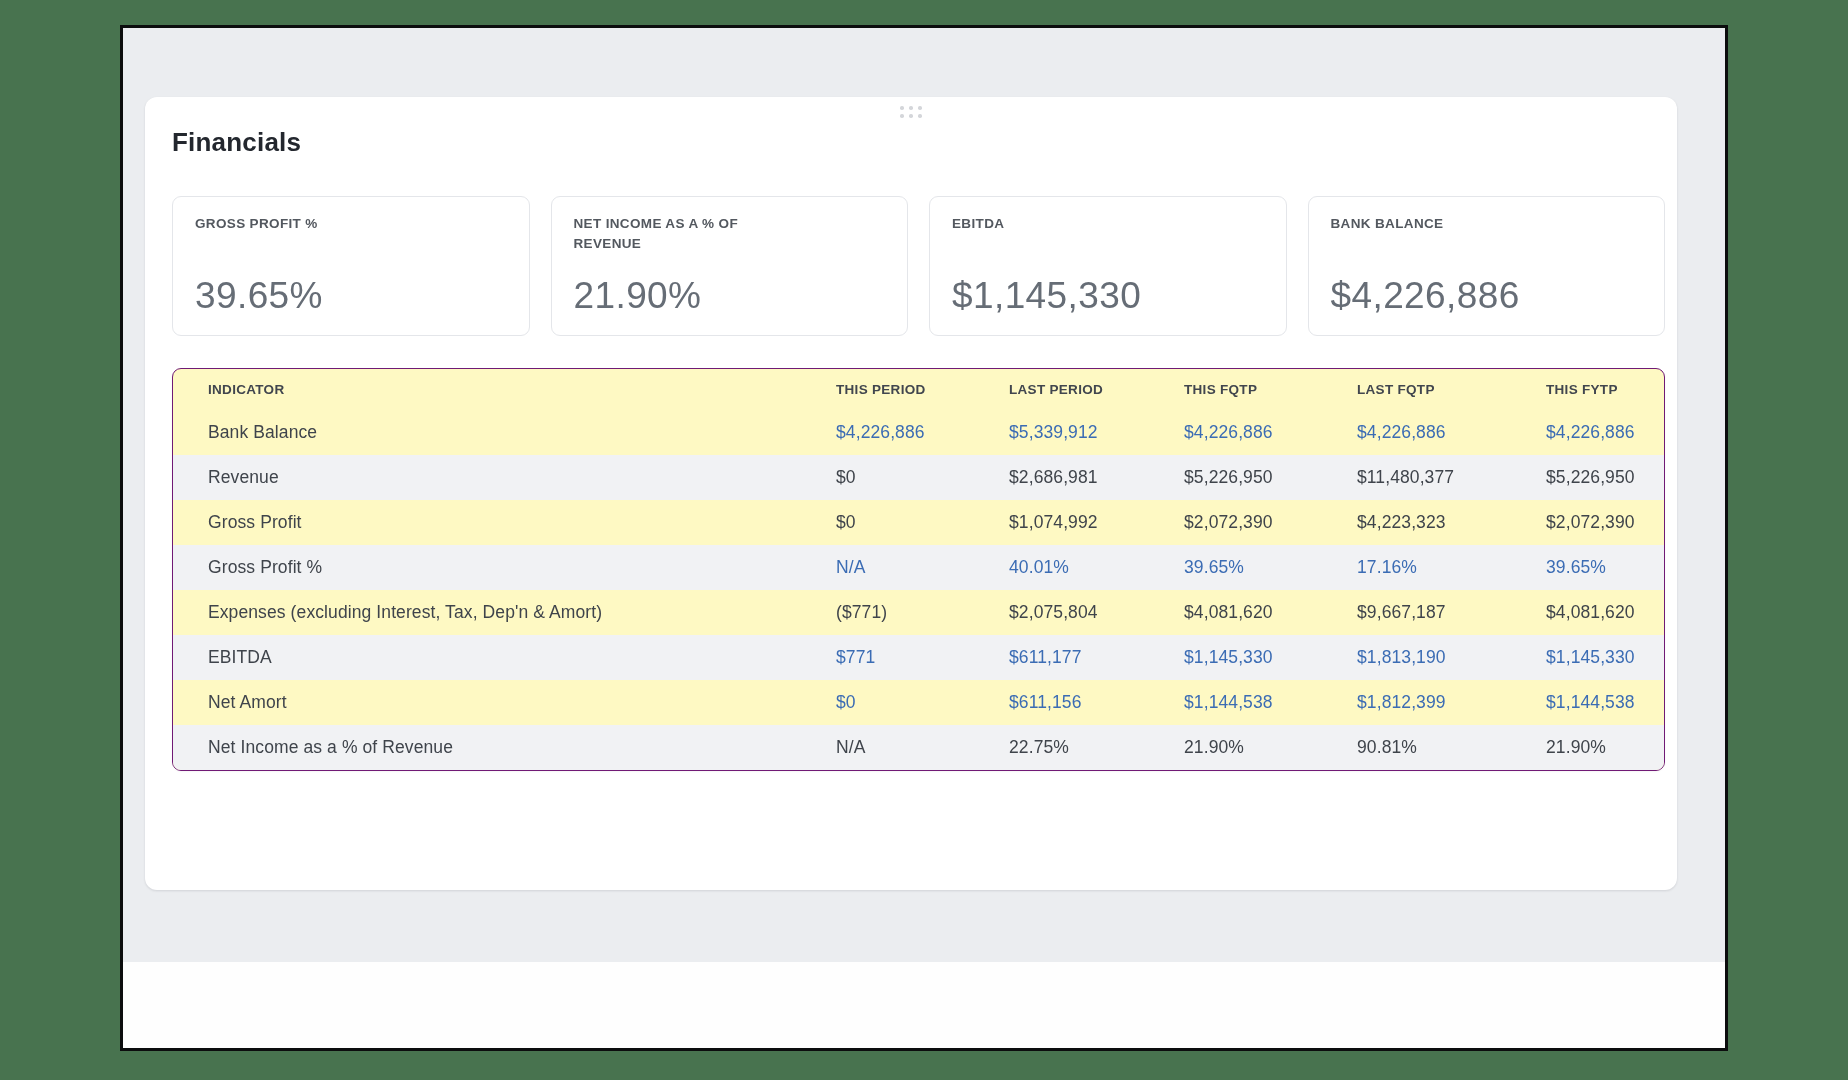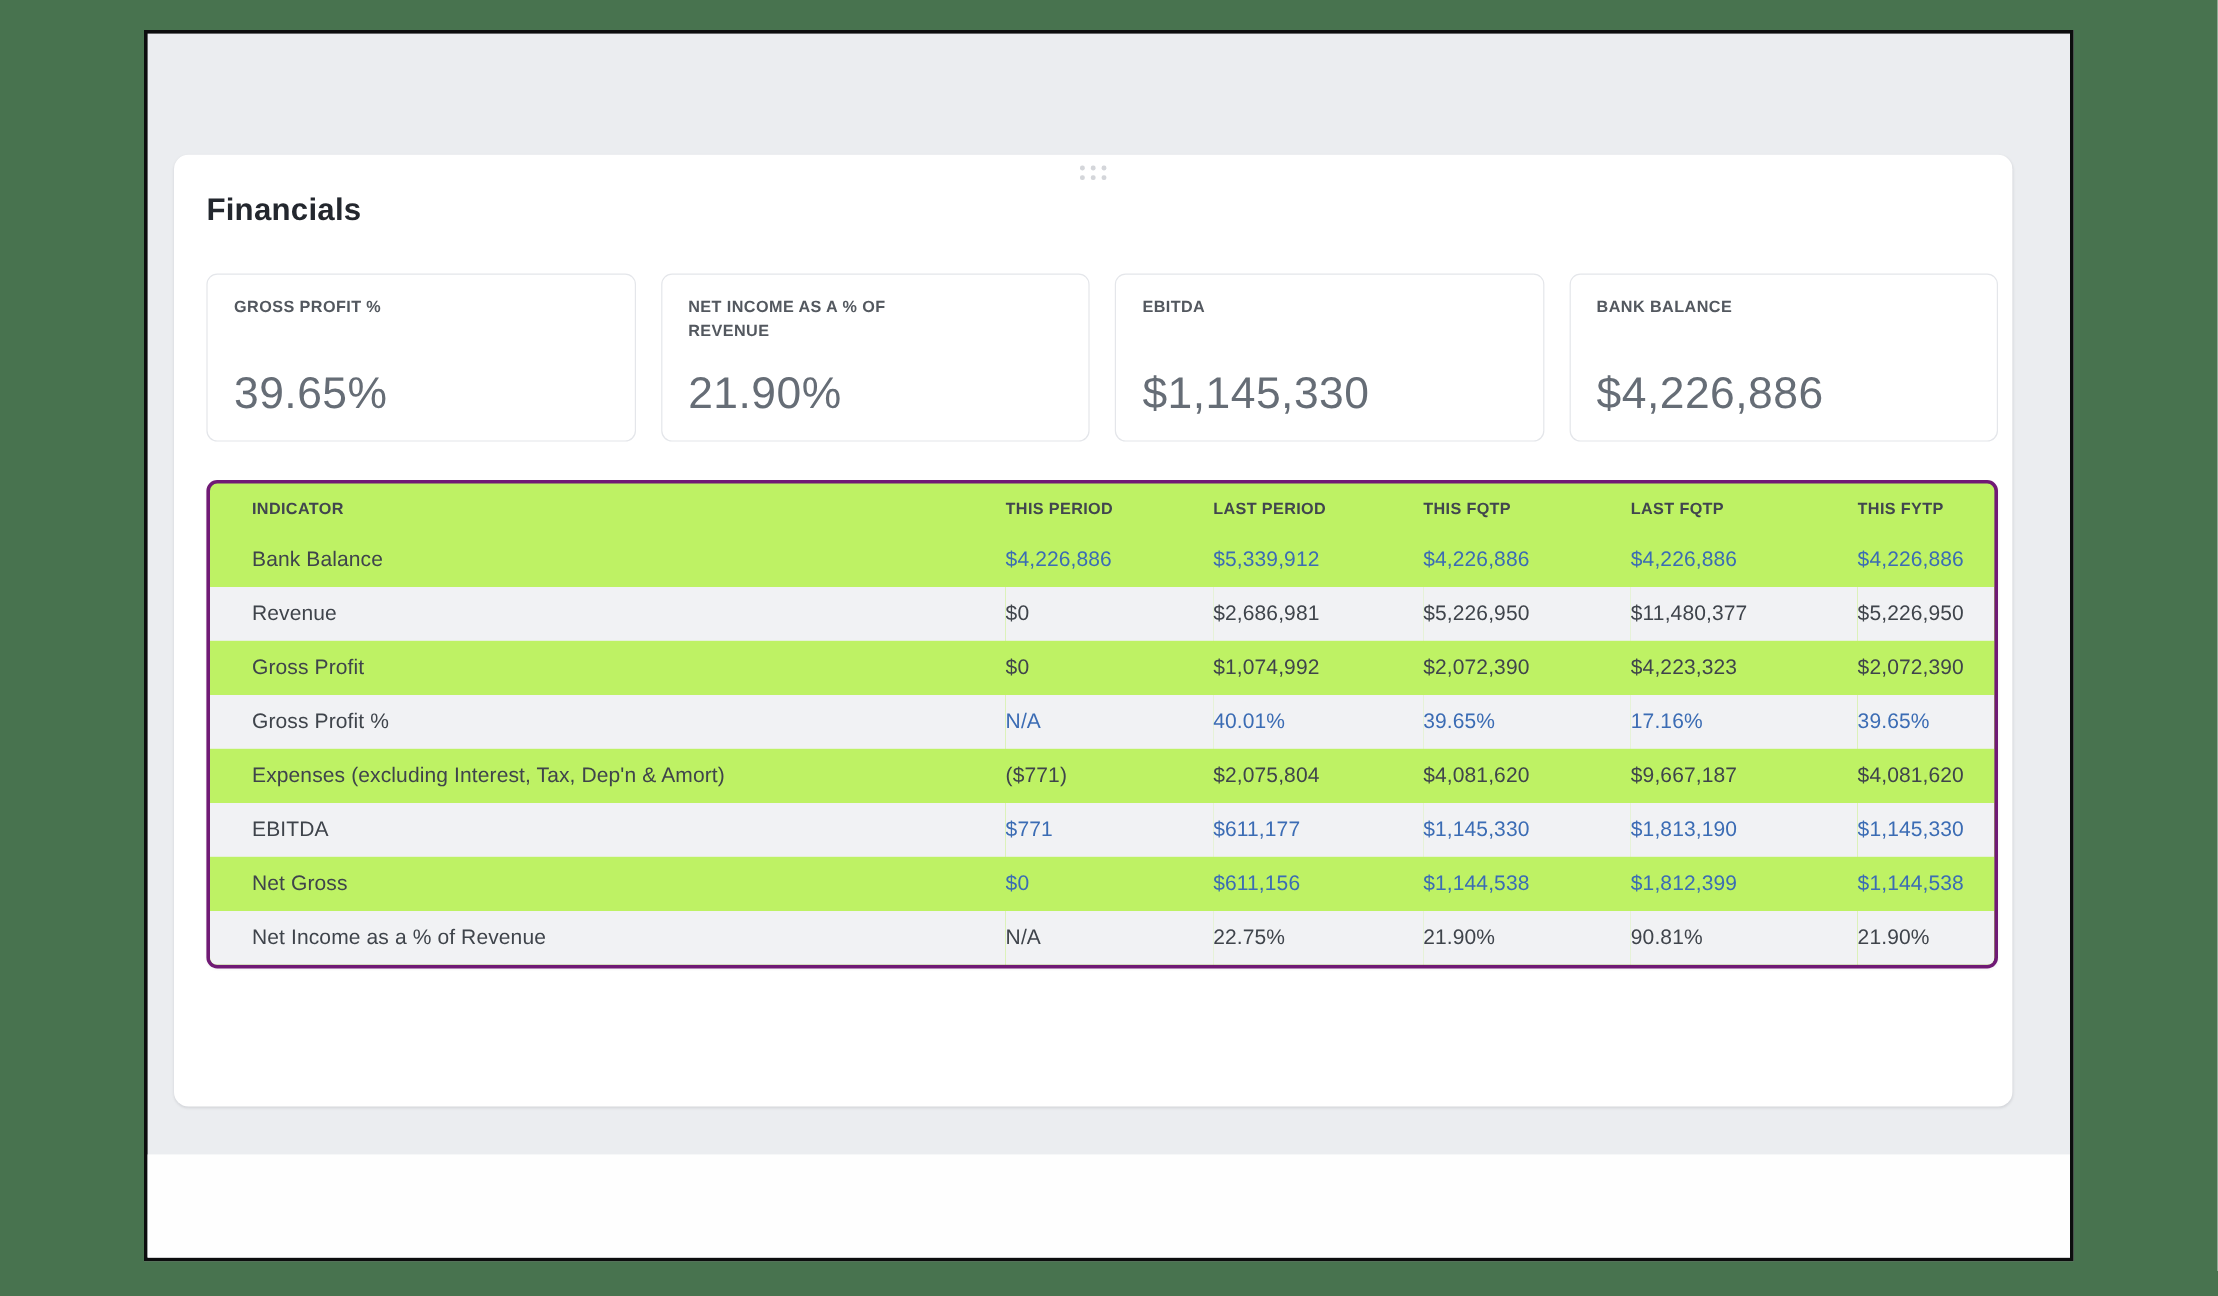--- a/index.html
+++ b/index.html
@@ -31,21 +31,20 @@
   }
   .footer-band{
     position:absolute;left:0;right:0;bottom:0;height:86px;
     background:#fefefe;
   }
   .widget-card{
     position:absolute;left:22px;top:69px;width:1532px;height:793px;
     background:var(--card-bg);
     border-radius:12px;
     box-shadow:0 1px 3px rgba(22,28,36,.07),0 1px 2px rgba(22,28,36,.05);
-    margin-top:32px;
   }
   .drag-handle{
     position:absolute;top:9px;left:50%;transform:translateX(-50%);
     display:grid;grid-template-columns:repeat(3,4px);grid-template-rows:repeat(2,4px);
     gap:4px 5px;cursor:grab;
   }
   .drag-handle i{width:3.5px;height:3.5px;border-radius:50%;background:var(--dots);}
   .widget-title{
     position:absolute;left:27px;top:30px;
     font-size:26px;font-weight:700;color:var(--ink-strong);letter-spacing:.2px;
@@ -62,21 +61,21 @@
   .kpi-label{
     font-size:13.5px;font-weight:700;color:var(--kpi-label);
     letter-spacing:.35px;line-height:1.5;max-width:200px;
   }
   .kpi-value{
     font-size:37px;font-weight:400;color:var(--kpi-value);
     letter-spacing:.4px;line-height:1;padding-bottom:5px;
   }
   .table-wrap{
     position:absolute;left:27px;top:271px;width:1493px;
-    background:#bef264;border:3px solid #701a75;border-radius:9px;overflow:hidden;
+    background:#fef9c3;border:1px solid #701a75;border-radius:9px;overflow:hidden;
     box-shadow:0 1px 2px rgba(22,28,36,.04);
   }
   table{width:100%;border-collapse:collapse;table-layout:fixed;}
   th,td{text-align:left;padding:0 8px 0 0;white-space:nowrap;overflow:hidden;}
   thead th{
     height:41px;font-size:13.5px;font-weight:700;color:var(--head-ink);
     letter-spacing:.3px;
   }
   tbody td{height:45px;font-size:17.5px;color:var(--ink);letter-spacing:.1px;}
   th.ind,td.ind{padding-left:35px;}
@@ -184,21 +183,21 @@
           </tr>
           <tr>
             <td class="ind">EBITDA</td>
             <td class="lnk">$771</td>
             <td class="lnk">$611,177</td>
             <td class="lnk">$1,145,330</td>
             <td class="lnk">$1,813,190</td>
             <td class="lnk">$1,145,330</td>
           </tr>
           <tr>
-            <td class="ind">Net Gross</td>
+            <td class="ind">Net Amort</td>
             <td class="lnk">$0</td>
             <td class="lnk">$611,156</td>
             <td class="lnk">$1,144,538</td>
             <td class="lnk">$1,812,399</td>
             <td class="lnk">$1,144,538</td>
           </tr>
           <tr>
             <td class="ind">Net Income as a % of Revenue</td>
             <td>N/A</td>
             <td>22.75%</td>

